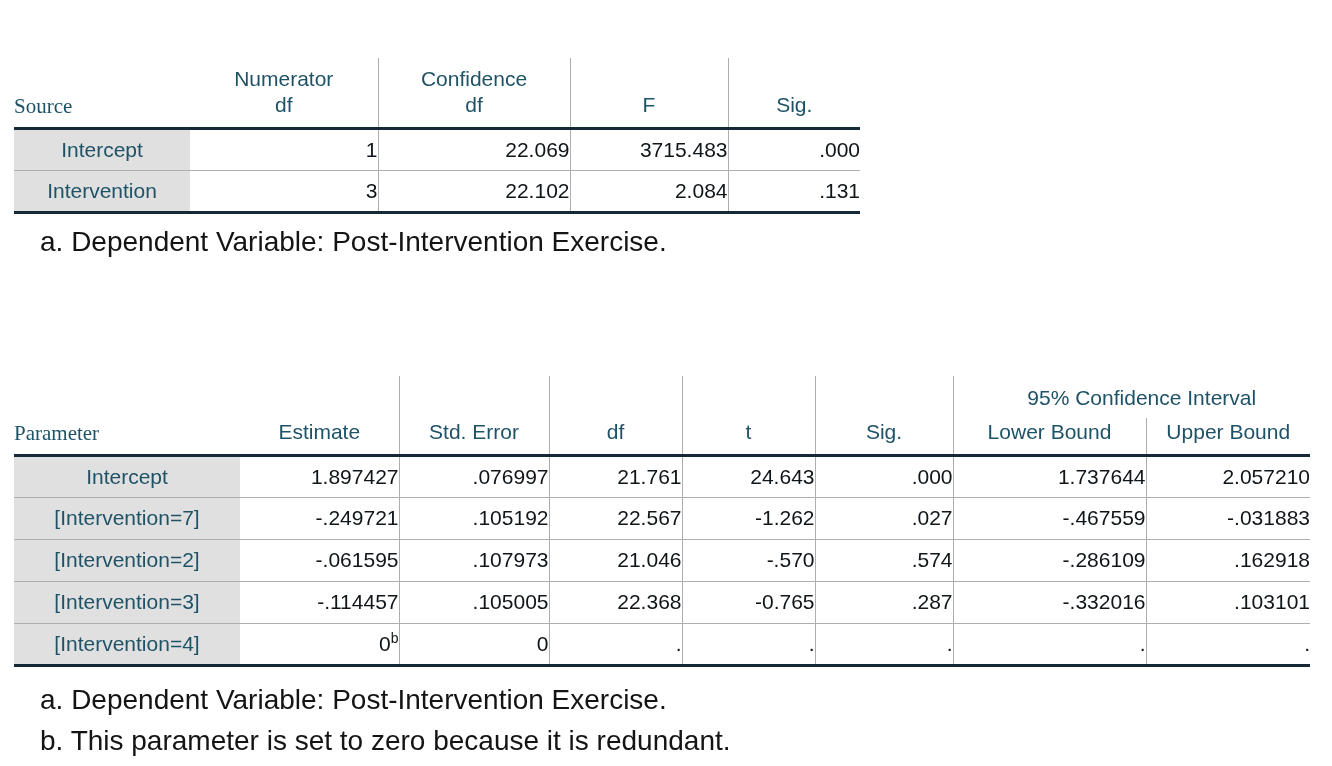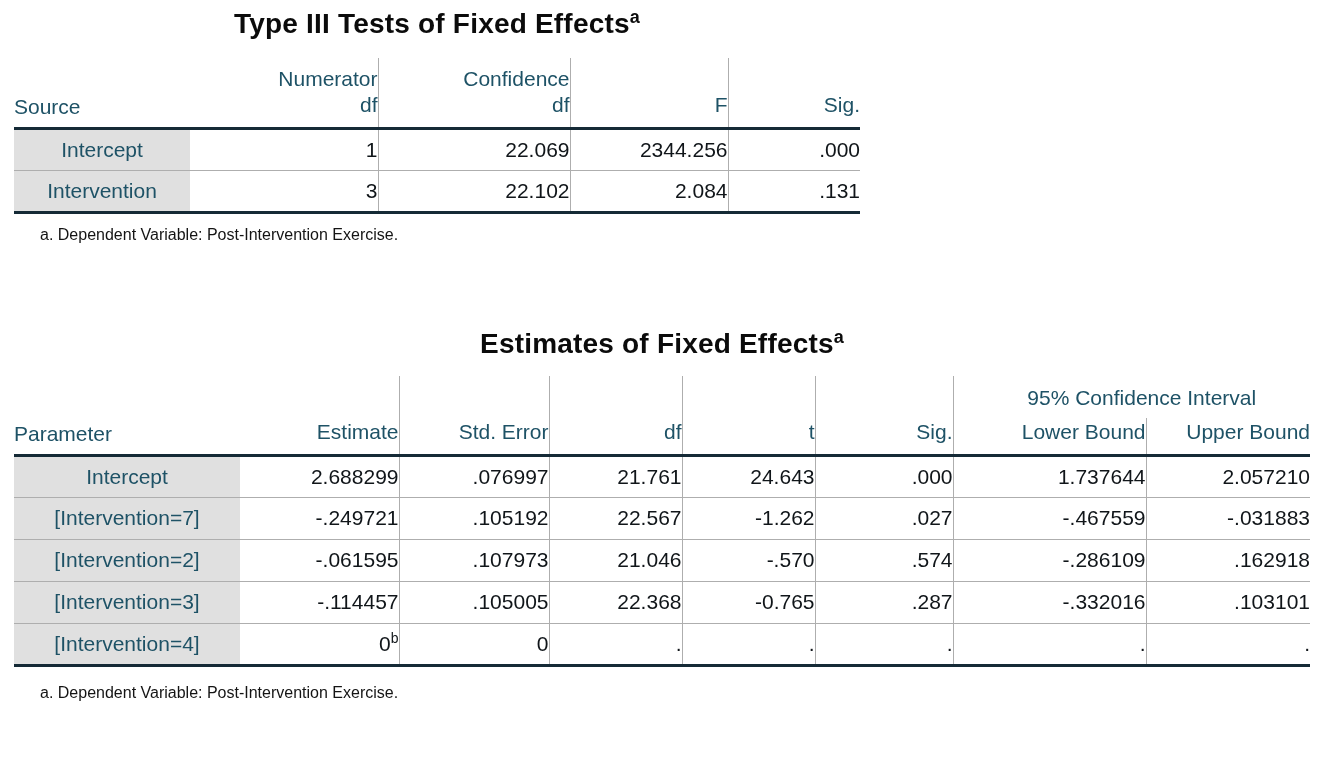--- a/index.html
+++ b/index.html
@@ -38,22 +38,22 @@
     padding:0;
     font-size:21px;
     overflow:hidden;
   }
   
   .tbl thead th{
     color:var(--teal);
     vertical-align:bottom;
     padding-bottom:8px;
   }
-  .stub-h{text-align:left;padding-left:12px;}
-  .ch{text-align:right;white-space:pre-line;line-height:1.25;}
+  .stub-h{text-align:left;padding-left:12px;font-family:Liberation Serif, serif;}
+  .ch{text-align:center;white-space:pre-line;line-height:1.25;}
   .span-h{text-align:center;vertical-align:bottom;padding-bottom:4px;}
   
   #table1 thead th{border-bottom:3px solid var(--thick);}
   #table2 .r1 th[rowspan]{border-bottom:3px solid var(--thick);}
   #table2 .r2 th{border-bottom:3px solid var(--thick);}
   #table2 .span-h{border-bottom:none;padding-left:20px;}
   .tbl tbody tr:last-child th,
   .tbl tbody tr:last-child td{border-bottom:3px solid var(--thick);}
   
   .vline{border-left:1px solid var(--thin);}
@@ -69,31 +69,30 @@
     font-weight:normal;
   }
   .num{
     text-align:right;
     padding-right:13px;
     color:var(--ink);
   }
   .csup{font-size:14px;line-height:0;vertical-align:super;}
   .footnote{
     position:absolute;
-    font-size:16px;
+    font-size:28px;
     color:#141414;
     white-space:nowrap;
   }
 </style>
 </head>
 <body>
 
 <div id="page">
 
-  <div class="tbl-title" style="left:14px;top:8px;width:846px;"><span>Type III Tests of Fixed Effects</span><sup>a</sup></div>
 
   <table class="tbl" id="table1" style="left:14px;top:58px;width:846px;">
     <colgroup>
       <col style="width:176px">
         <col style="width:188px">
         <col style="width:192px">
         <col style="width:158px">
         <col style="width:132px">
     </colgroup>
     <thead>
@@ -105,36 +104,35 @@
 df</th>
         <th class="ch vline">F</th>
         <th class="ch vline">Sig.</th>
       </tr>
     </thead>
     <tbody>
       <tr>
         <th class="stub">Intercept</th>
         <td class="num">1</td>
         <td class="num vline">22.069</td>
-        <td class="num vline">2344.256</td>
+        <td class="num vline">3715.483</td>
         <td class="num vline">.000</td>
       </tr>
       <tr>
         <th class="stub">Intervention</th>
         <td class="num">3</td>
         <td class="num vline">22.102</td>
         <td class="num vline">2.084</td>
         <td class="num vline">.131</td>
       </tr>
     </tbody>
   </table>
 
   <div class="footnote" style="left:40px;top:226px;">a. Dependent Variable: Post-Intervention Exercise.</div>
 
-  <div class="tbl-title" style="left:14px;top:328px;width:1296px;"><span>Estimates of Fixed Effects</span><sup>a</sup></div>
 
   <table class="tbl" id="table2" style="left:14px;top:376px;width:1296px;">
     <colgroup>
       <col style="width:226px">
         <col style="width:159px">
         <col style="width:150px">
         <col style="width:133px">
         <col style="width:133px">
         <col style="width:138px">
         <col style="width:193px">
@@ -151,21 +149,21 @@
         <th class="span-h vline" colspan="2">95% Confidence Interval</th>
       </tr>
       <tr class="r2" style="height:37px;">
         <th class="ch vline">Lower Bound</th>
         <th class="ch vline">Upper Bound</th>
       </tr>
     </thead>
     <tbody>
       <tr>
         <th class="stub">Intercept</th>
-        <td class="num">2.688299</td>
+        <td class="num">1.897427</td>
         <td class="num vline">.076997</td>
         <td class="num vline">21.761</td>
         <td class="num vline">24.643</td>
         <td class="num vline">.000</td>
         <td class="num vline">1.737644</td>
         <td class="num vline">2.057210</td>
       </tr>
       <tr>
         <th class="stub">[Intervention=7]</th>
         <td class="num">-.249721</td>
@@ -203,14 +201,15 @@
         <td class="num vline">.</td>
         <td class="num vline">.</td>
         <td class="num vline">.</td>
         <td class="num vline">.</td>
         <td class="num vline">.</td>
       </tr>
     </tbody>
   </table>
 
   <div class="footnote" style="left:40px;top:684px;">a. Dependent Variable: Post-Intervention Exercise.</div>
+  <div class="footnote" style="left:40px;top:725px;">b. This parameter is set to zero because it is redundant.</div>
 
 </div>
 
 </body></html>

